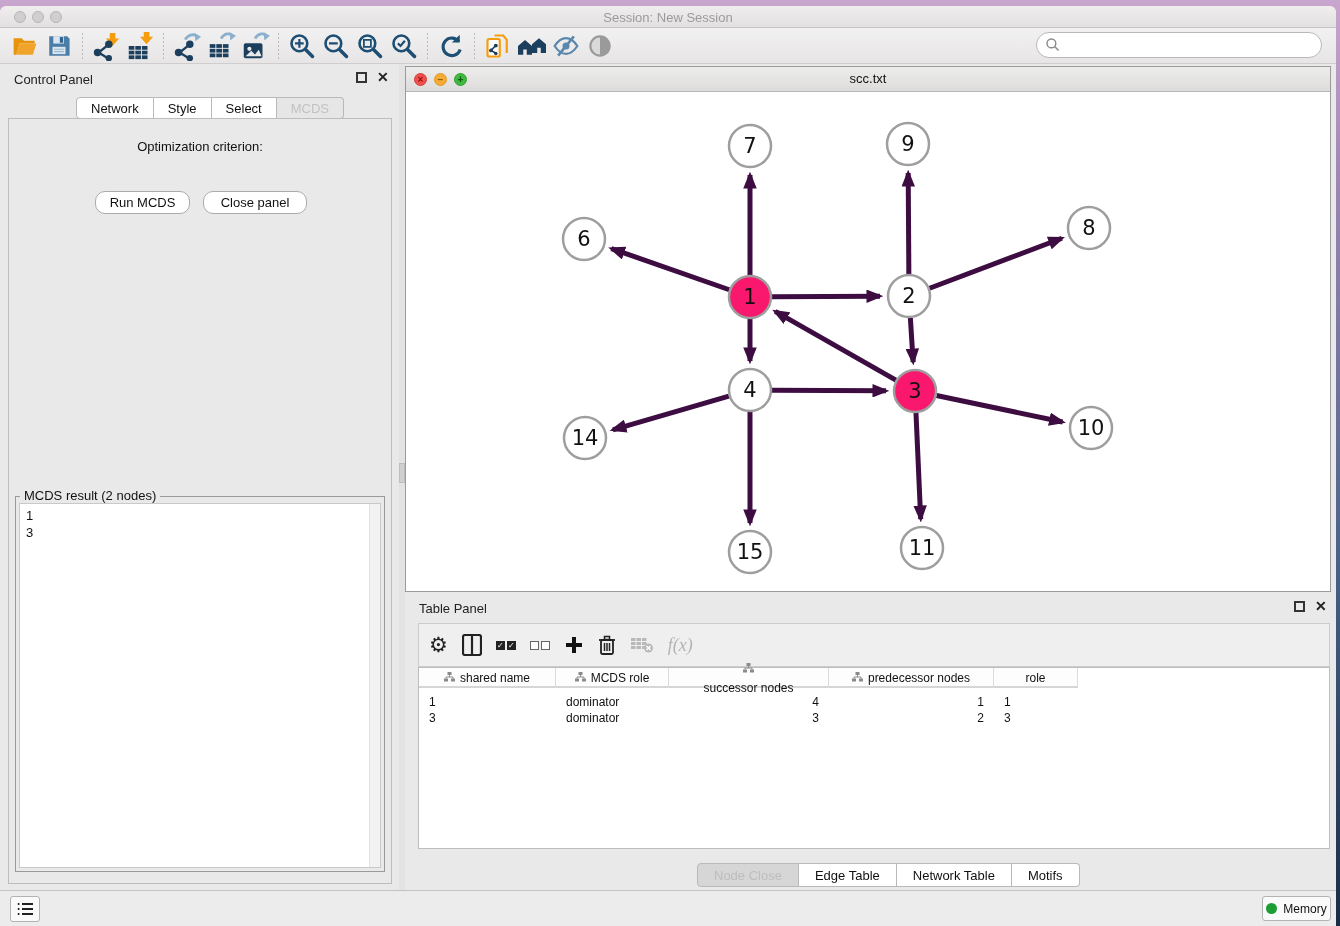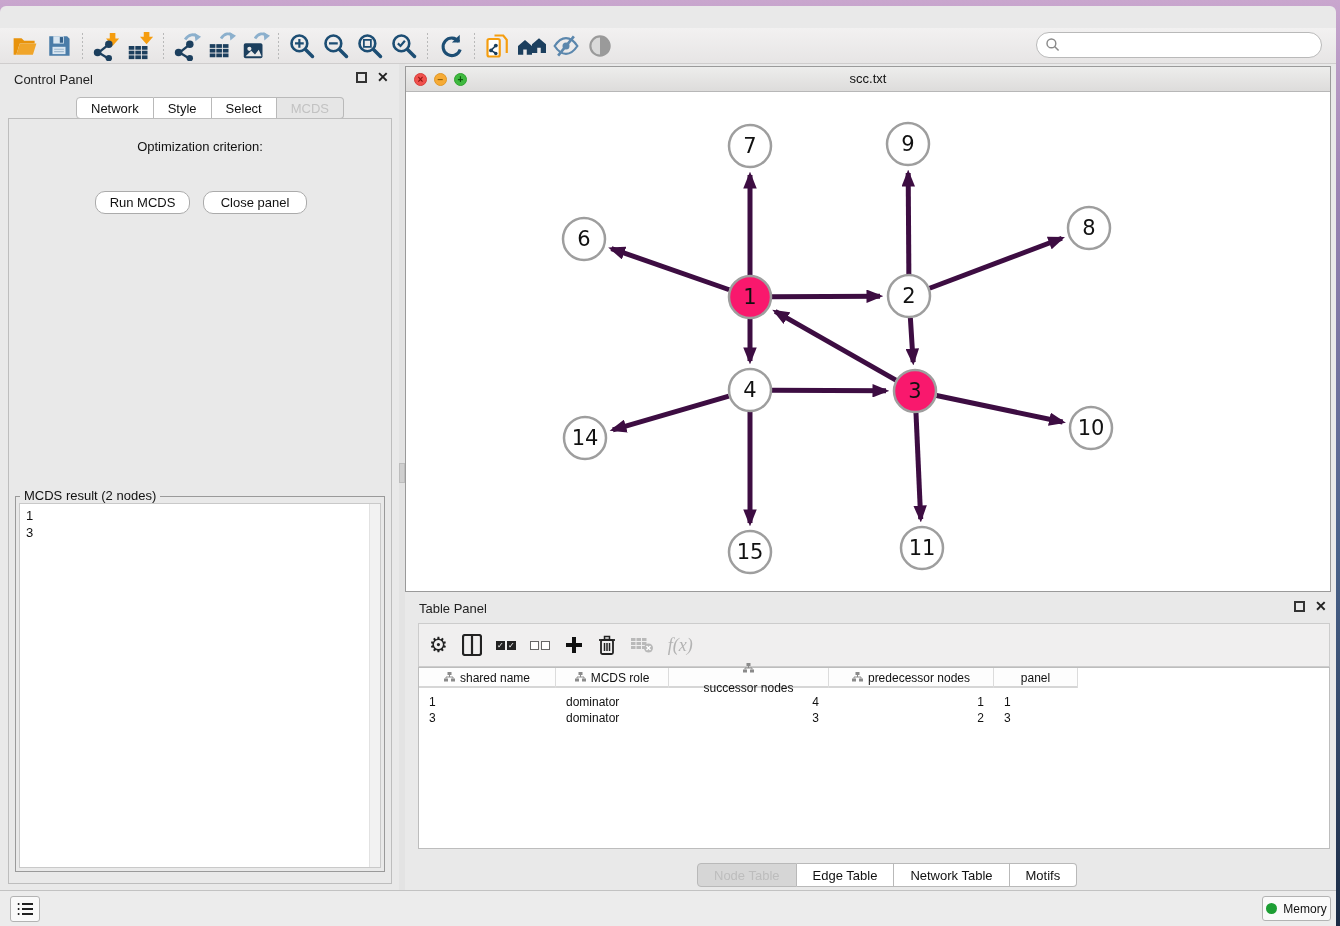--- a/index.html
+++ b/index.html
@@ -118,20 +118,26 @@
   .sb-btn { position:absolute; background:#fafafa; border:1px solid #b3b3b3;
     border-radius:3px; display:flex; align-items:center; justify-content:center; gap:6px; }
   .mem-dot { width:11px; height:11px; border-radius:50%; background:#1d9e34; }
   .mem-label { font-size:12px; color:#111; }
 </style>
 </head>
 <body>
 
 <div class="app">
 
+  <div class="titlebar">
+    <span class="tl-dot" style="left:14px"></span>
+    <span class="tl-dot" style="left:32px"></span>
+    <span class="tl-dot" style="left:50px"></span>
+    <div class="win-title">Session: New Session</div>
+  </div>
 
   <div class="toolbar">
     <div style="width:8px"></div>
     <span class="tb-icon">
       <svg width="28" height="28" viewBox="0 0 32 32">
           <path d="M3 7h9l3 3h12v3H10l-4 13H3z" fill="#e8930c"></path>
           <path d="M10 13h19l-4 13H6z" fill="#f0a52a"></path>
         </svg>
     </span>
     <span class="tb-icon">
@@ -494,21 +500,21 @@
               <g fill="#8a8a8a">
                 <rect x="3.5" y="0" width="4" height="3"></rect>
                 <rect x="0" y="6.5" width="4" height="3"></rect>
                 <rect x="7" y="6.5" width="4" height="3"></rect>
               </g>
               <path d="M5.5 3v2M2 6.5V5h7v1.5" stroke="#8a8a8a" fill="none"></path>
             </svg></span>
           <span>predecessor nodes</span>
         </div>
         <div class="th" style="width: 84px;">
-          <span>panel</span>
+          <span>role</span>
         </div>
       </div>
     <div id="tbl-body">
         <div class="tbl-row" style="top: 26px;">
           <div class="td" style="width: 137px;">1</div>
           <div class="td" style="width: 113px;">dominator</div>
           <div class="td right" style="width: 160px;">4</div>
           <div class="td right" style="width: 165px;">1</div>
           <div class="td" style="width: 84px;">1</div>
         </div>
@@ -516,21 +522,21 @@
           <div class="td" style="width: 137px;">3</div>
           <div class="td" style="width: 113px;">dominator</div>
           <div class="td right" style="width: 160px;">3</div>
           <div class="td right" style="width: 165px;">2</div>
           <div class="td" style="width: 84px;">3</div>
         </div>
       </div>
   </div>
 
   <div class="tbl-tabs" id="tbl-tabs">
-      <div class="tbl-tab active">Node Table</div>
+      <div class="tbl-tab active">Node Close</div>
       <div class="tbl-tab">Edge Table</div>
       <div class="tbl-tab">Network Table</div>
       <div class="tbl-tab">Motifs</div>
     </div>
 
   <div class="statusbar">
     <div class="sb-btn" style="left:10px; top:5px; width:30px; height:26px;">
       <svg width="16" height="14" viewBox="0 0 16 14">
           <g stroke="#222" stroke-width="2">
             <line x1="0.8" y1="2" x2="2.4" y2="2"></line>

